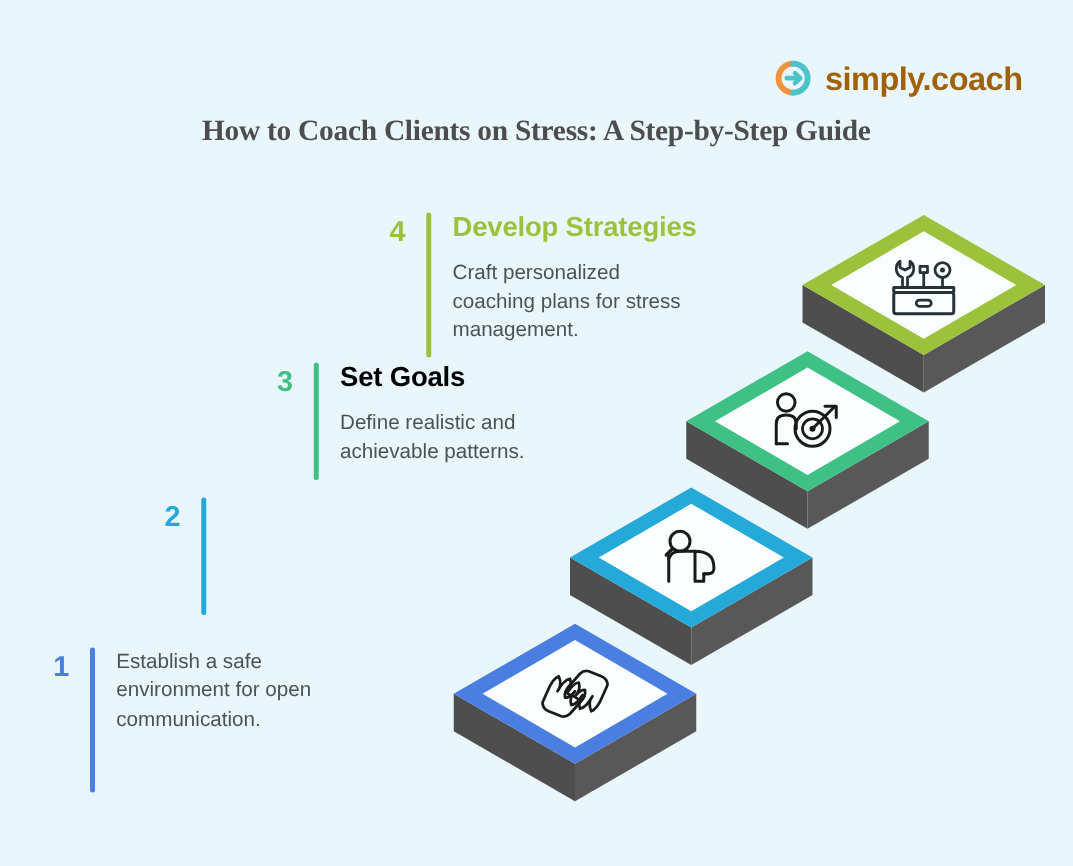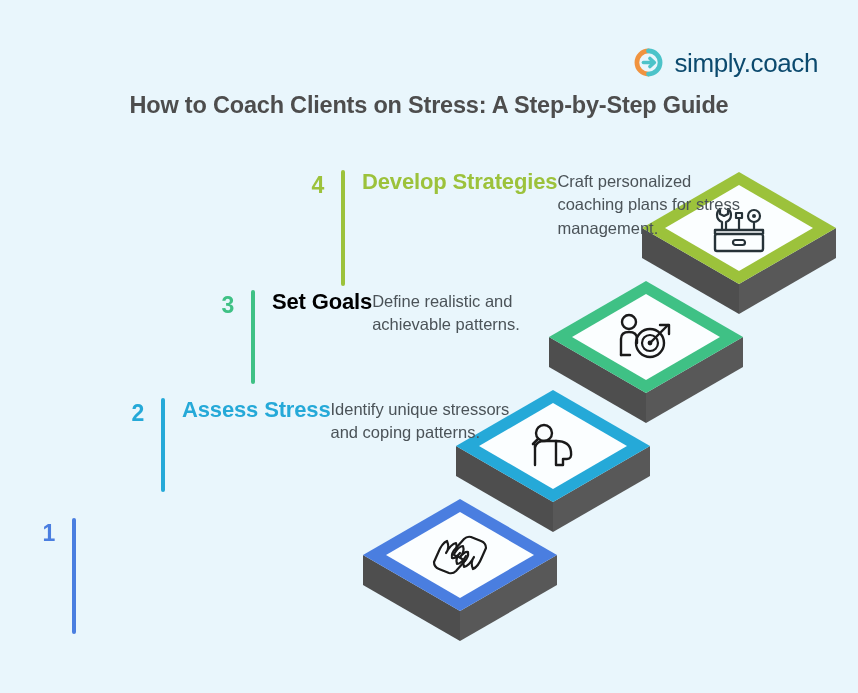--- a/index.html
+++ b/index.html
@@ -29,36 +29,37 @@
   }
   .brand-mark {
     width: 29px;
     height: 29px;
     display: block;
     flex: 0 0 auto;
   }
   .brand-name {
     font-size: 26px;
     letter-spacing: -0.4px;
-    color: #0c4a6e;
-    font-weight: 400;
+    color: #a16207;
+    font-weight: 700;
     line-height: 1;
   }
 
   
   .page-title {
     position: absolute;
     top: 92px;
     left: 0;
     width: 858px;
     text-align: center;
     font-size: 23.5px;
     font-weight: bold;
     color: #4d4d4d;
     letter-spacing: -0.2px;
+    font-family: Liberation Serif, serif;
   }
 
   
   .stage {
     position: absolute;
     inset: 0;
   }
 
   
   .stairs {
@@ -86,20 +87,21 @@
   }
   .step-rule {
     width: 4px;
     border-radius: 2px;
     flex: 0 0 auto;
     margin-right: 17px;
     align-self: stretch;
   }
   .step-body {
     display: flex;
+    flex-direction: column;
   }
   .step-title {
     font-size: 22px;
     font-weight: bold;
     line-height: 1.12;
     letter-spacing: -0.15px;
     margin-bottom: 12px;
   }
   .step-desc {
     font-size: 16.5px;
@@ -221,31 +223,29 @@
       <g transform="translate(739,228)">
         <use href="#ic-tools"></use>
       </g>
     </g>
   </svg>
 
   <div class="step-text" id="step-1">
     <div class="step-num" style="color: rgb(74, 126, 224);">1</div>
     <div class="step-rule" style="background: rgb(74, 126, 224);"></div>
     <div class="step-body">
+      <div class="step-desc">Establish a safe
+environment for open
+communication.</div>
     </div>
   </div>
 
   <div class="step-text" id="step-2">
     <div class="step-num" style="color: rgb(37, 169, 216);">2</div>
     <div class="step-rule" style="background: rgb(37, 169, 216);"></div>
-    <div class="step-body">
-      <div class="step-title" style="color: rgb(37, 169, 216);">Assess Stress</div>
-      <div class="step-desc">Identify unique stressors
-and coping patterns.</div>
-    </div>
   </div>
 
   <div class="step-text" id="step-3">
     <div class="step-num" style="color: rgb(63, 193, 133);">3</div>
     <div class="step-rule" style="background: rgb(63, 193, 133);"></div>
     <div class="step-body">
       <div class="step-title" style="color: #000000;">Set Goals</div>
       <div class="step-desc">Define realistic and
 achievable patterns.</div>
     </div>

